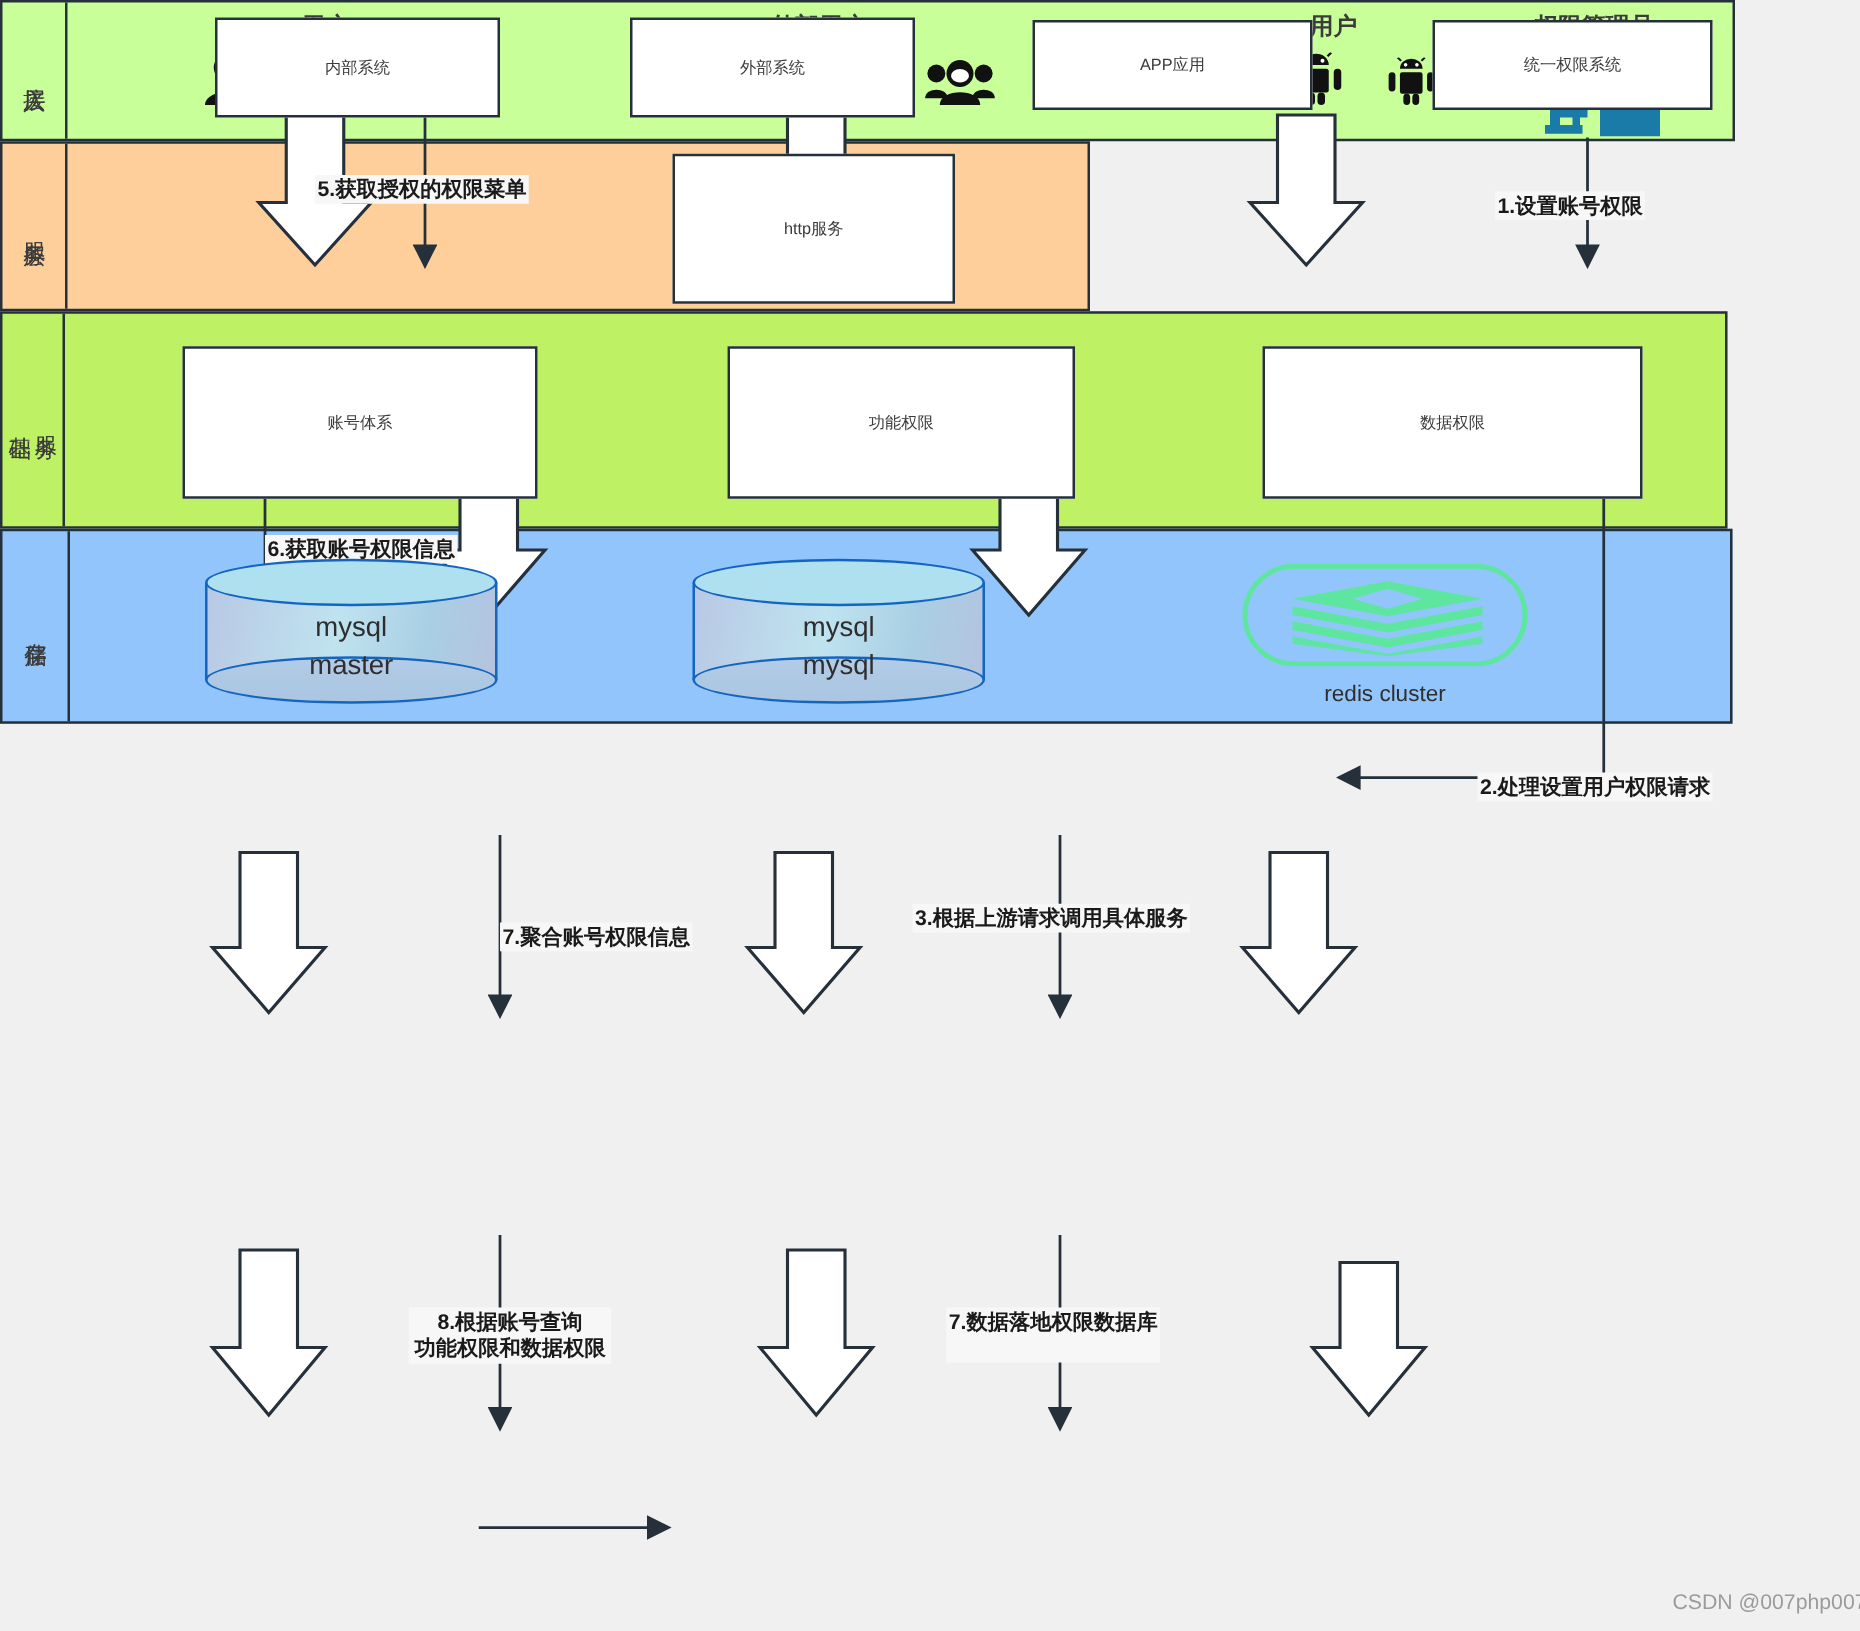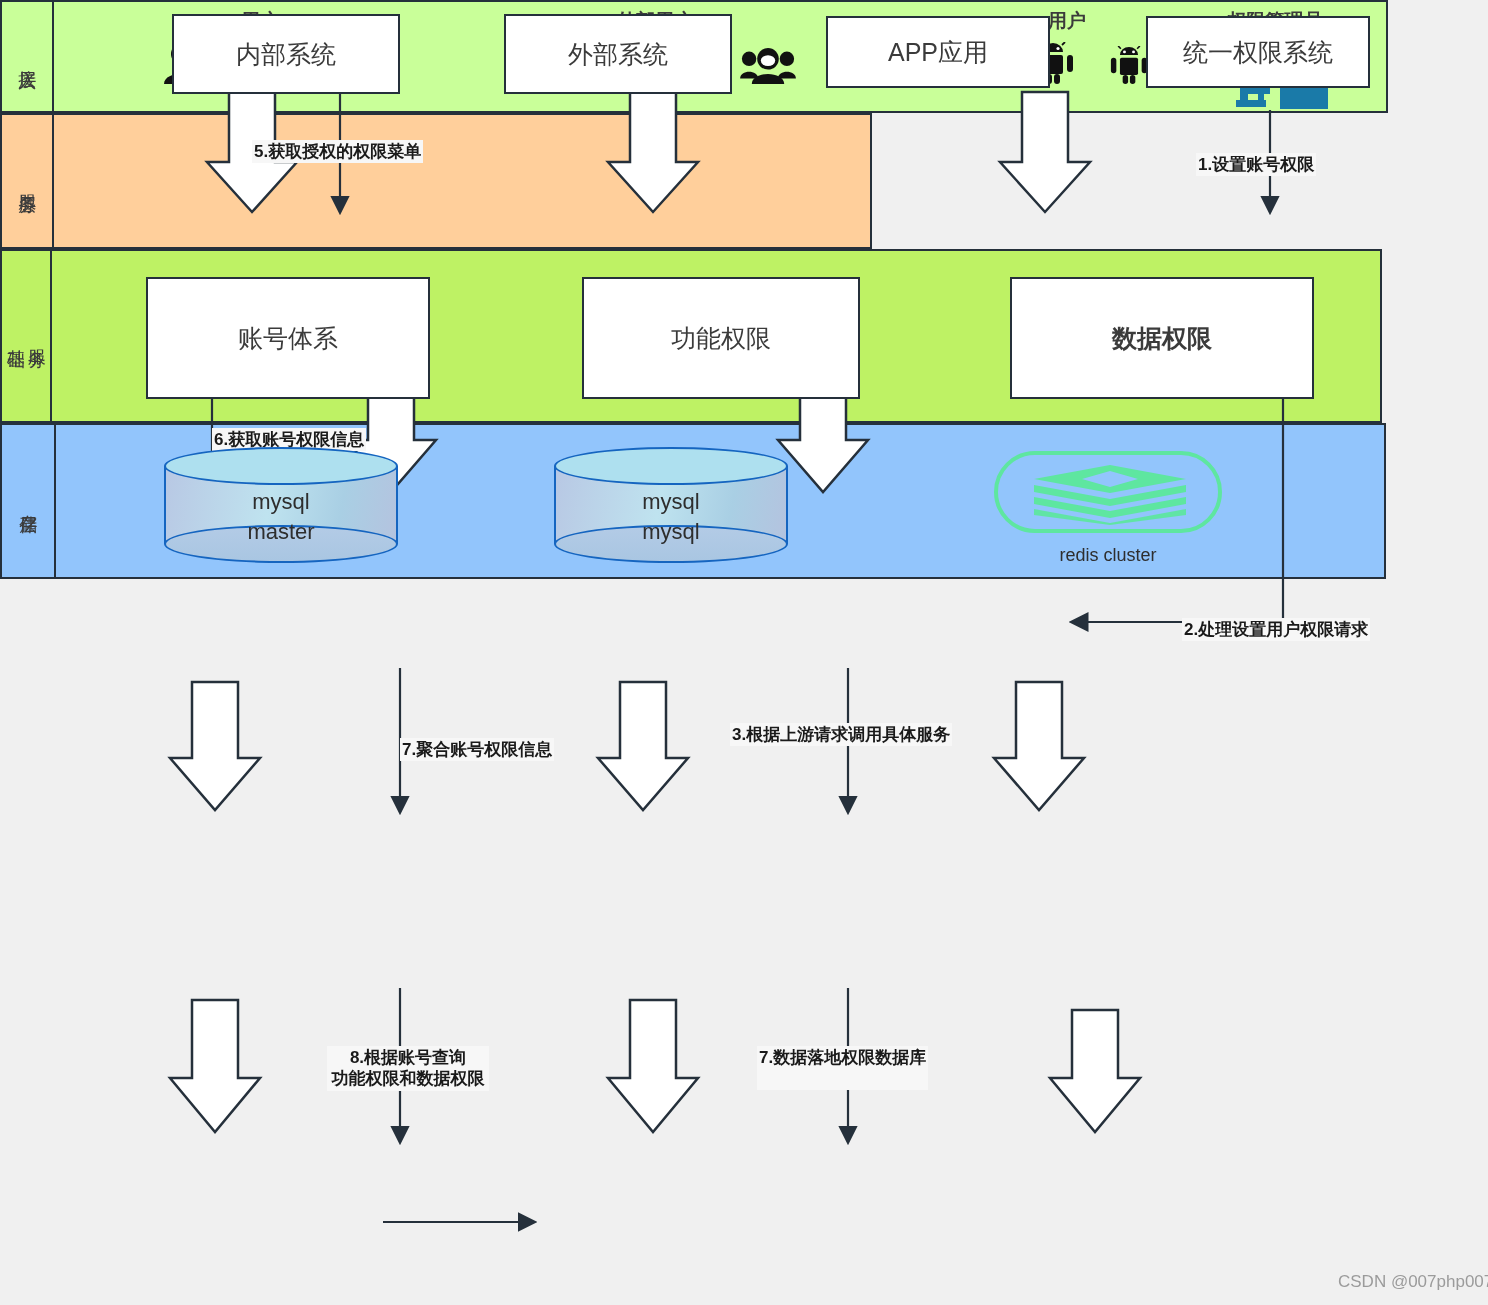--- a/index.html
+++ b/index.html
@@ -39,21 +39,21 @@
   .band-label.two-col .col{
     writing-mode:vertical-rl;text-orientation:upright;
     line-height:1.15;
   }
   .band-body{position:relative;flex:1 1 auto;}
 
   .node{
     position:absolute;box-sizing:border-box;
     background:#ffffff;border:2.5px solid #25303b;
     display:flex;align-items:center;justify-content:center;
-    font-size:25px;color:#3b3b3b;text-align:center;
+    font-size:13px;color:#3b3b3b;text-align:center;
     white-space:nowrap;
   }
 
   
   .flow-label{
     position:absolute;
     background:#f7f7f7;
     color:#1a1a1a;font-weight:bold;font-size:17px;
     line-height:1.25;white-space:nowrap;
     padding:1px 2px;
@@ -270,32 +270,33 @@
       <div class="node" style="left:118px;top:12px;width:228px;height:80px;">内部系统</div>
       <div class="node" style="left:450px;top:12px;width:228px;height:80px;">外部系统</div>
       <div class="node" style="left:772px;top:14px;width:224px;height:72px;">APP应用</div>
       <div class="node" style="left:1092px;top:14px;width:224px;height:72px;">统一权限系统</div>
     </div>
   </div>
 
   <div class="band" style="left:194px;top:532px;width:872px;height:136px;background:#ffcf9b;">
     <div class="band-label" style="width:52px;">服务层</div>
     <div class="band-body">
+      <div class="node" style="left:484px;top:8px;width:226px;height:120px;">http服务</div>
     </div>
   </div>
 
   <div class="band" style="left:38px;top:814px;width:1382px;height:174px;background:#bef264;">
     <div class="band-label two-col" style="width:50px;">
       <span class="col">基础</span>
       <span class="col">服务</span>
     </div>
     <div class="band-body">
       <div class="node" style="left:94px;top:26px;width:284px;height:122px;">账号体系</div>
       <div class="node" style="left:530px;top:26px;width:278px;height:122px;">功能权限</div>
-      <div class="node" style="left:958px;top:26px;width:304px;height:122px;font-weight:bold;">数据权限</div>
+      <div class="node" style="left:958px;top:26px;width:304px;height:122px;">数据权限</div>
     </div>
   </div>
 
   <div class="band" style="left:32px;top:1146px;width:1386px;height:156px;background:#92c5fc;">
     <div class="band-label" style="width:54px;">存储层</div>
     <div class="band-body">
 
       <div class="cyl" style="left:108px;top:22px;width:234px;height:116px;">
         <div class="body" style="height:78px;"></div>
         <div class="bottom" style="top:78px;"></div>

